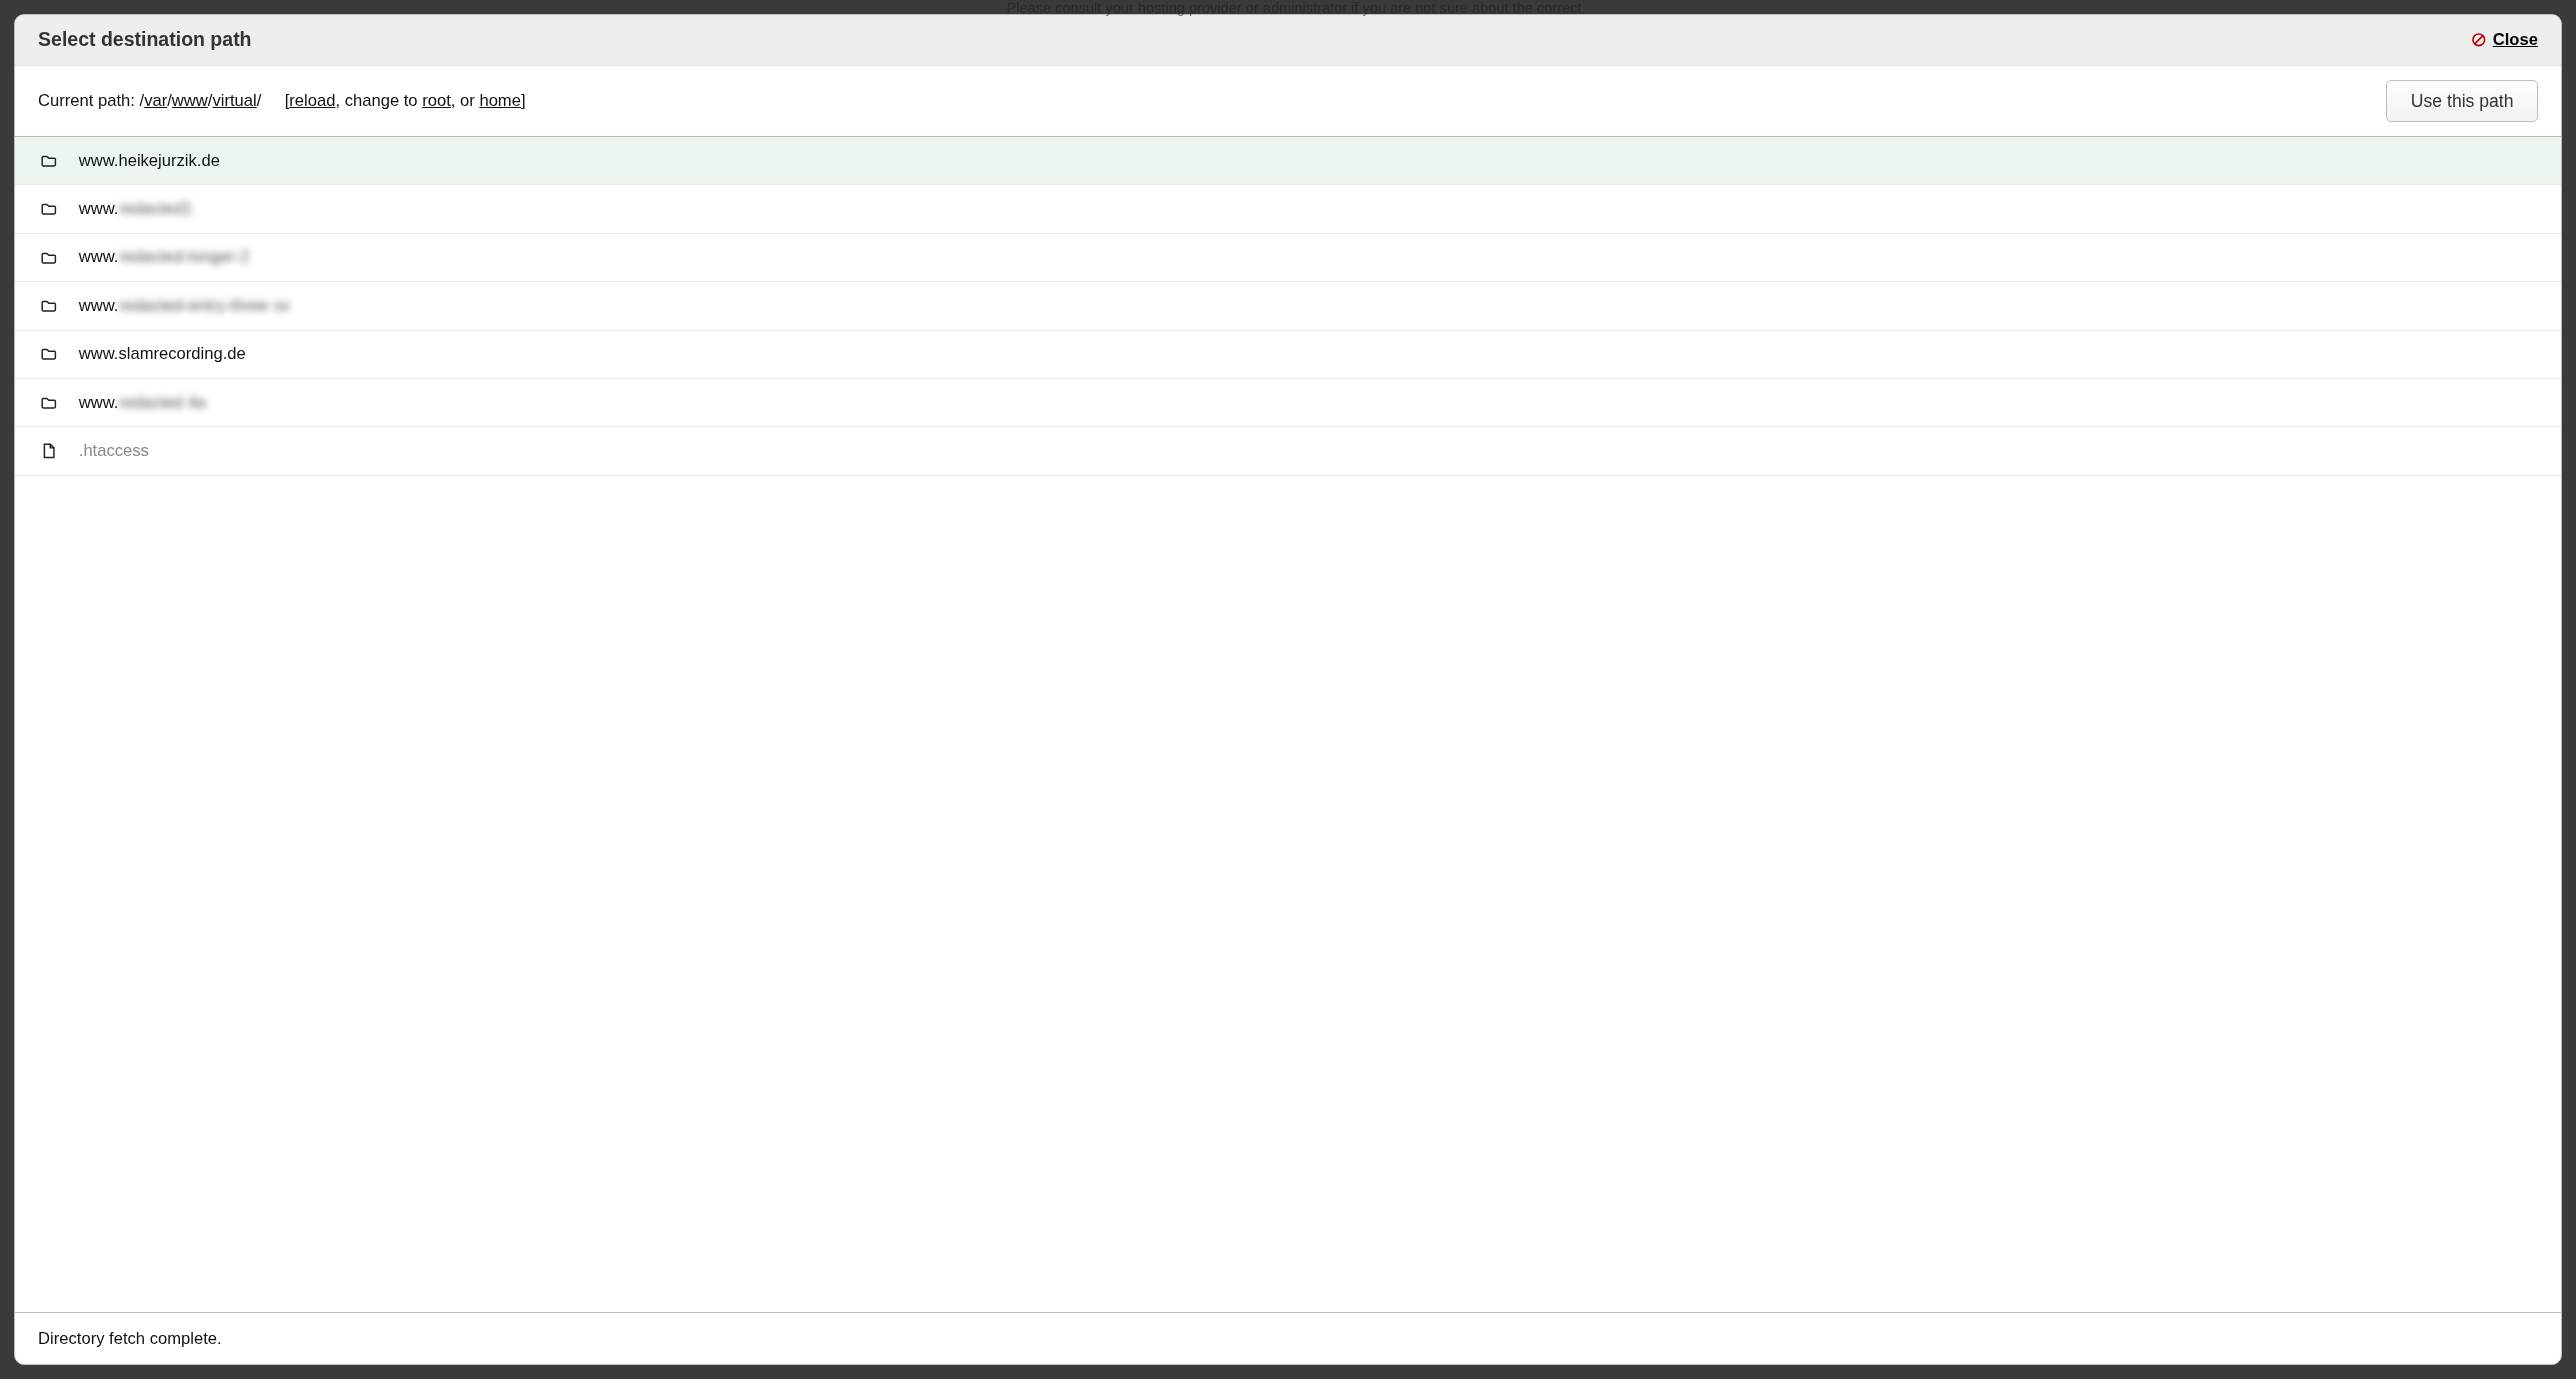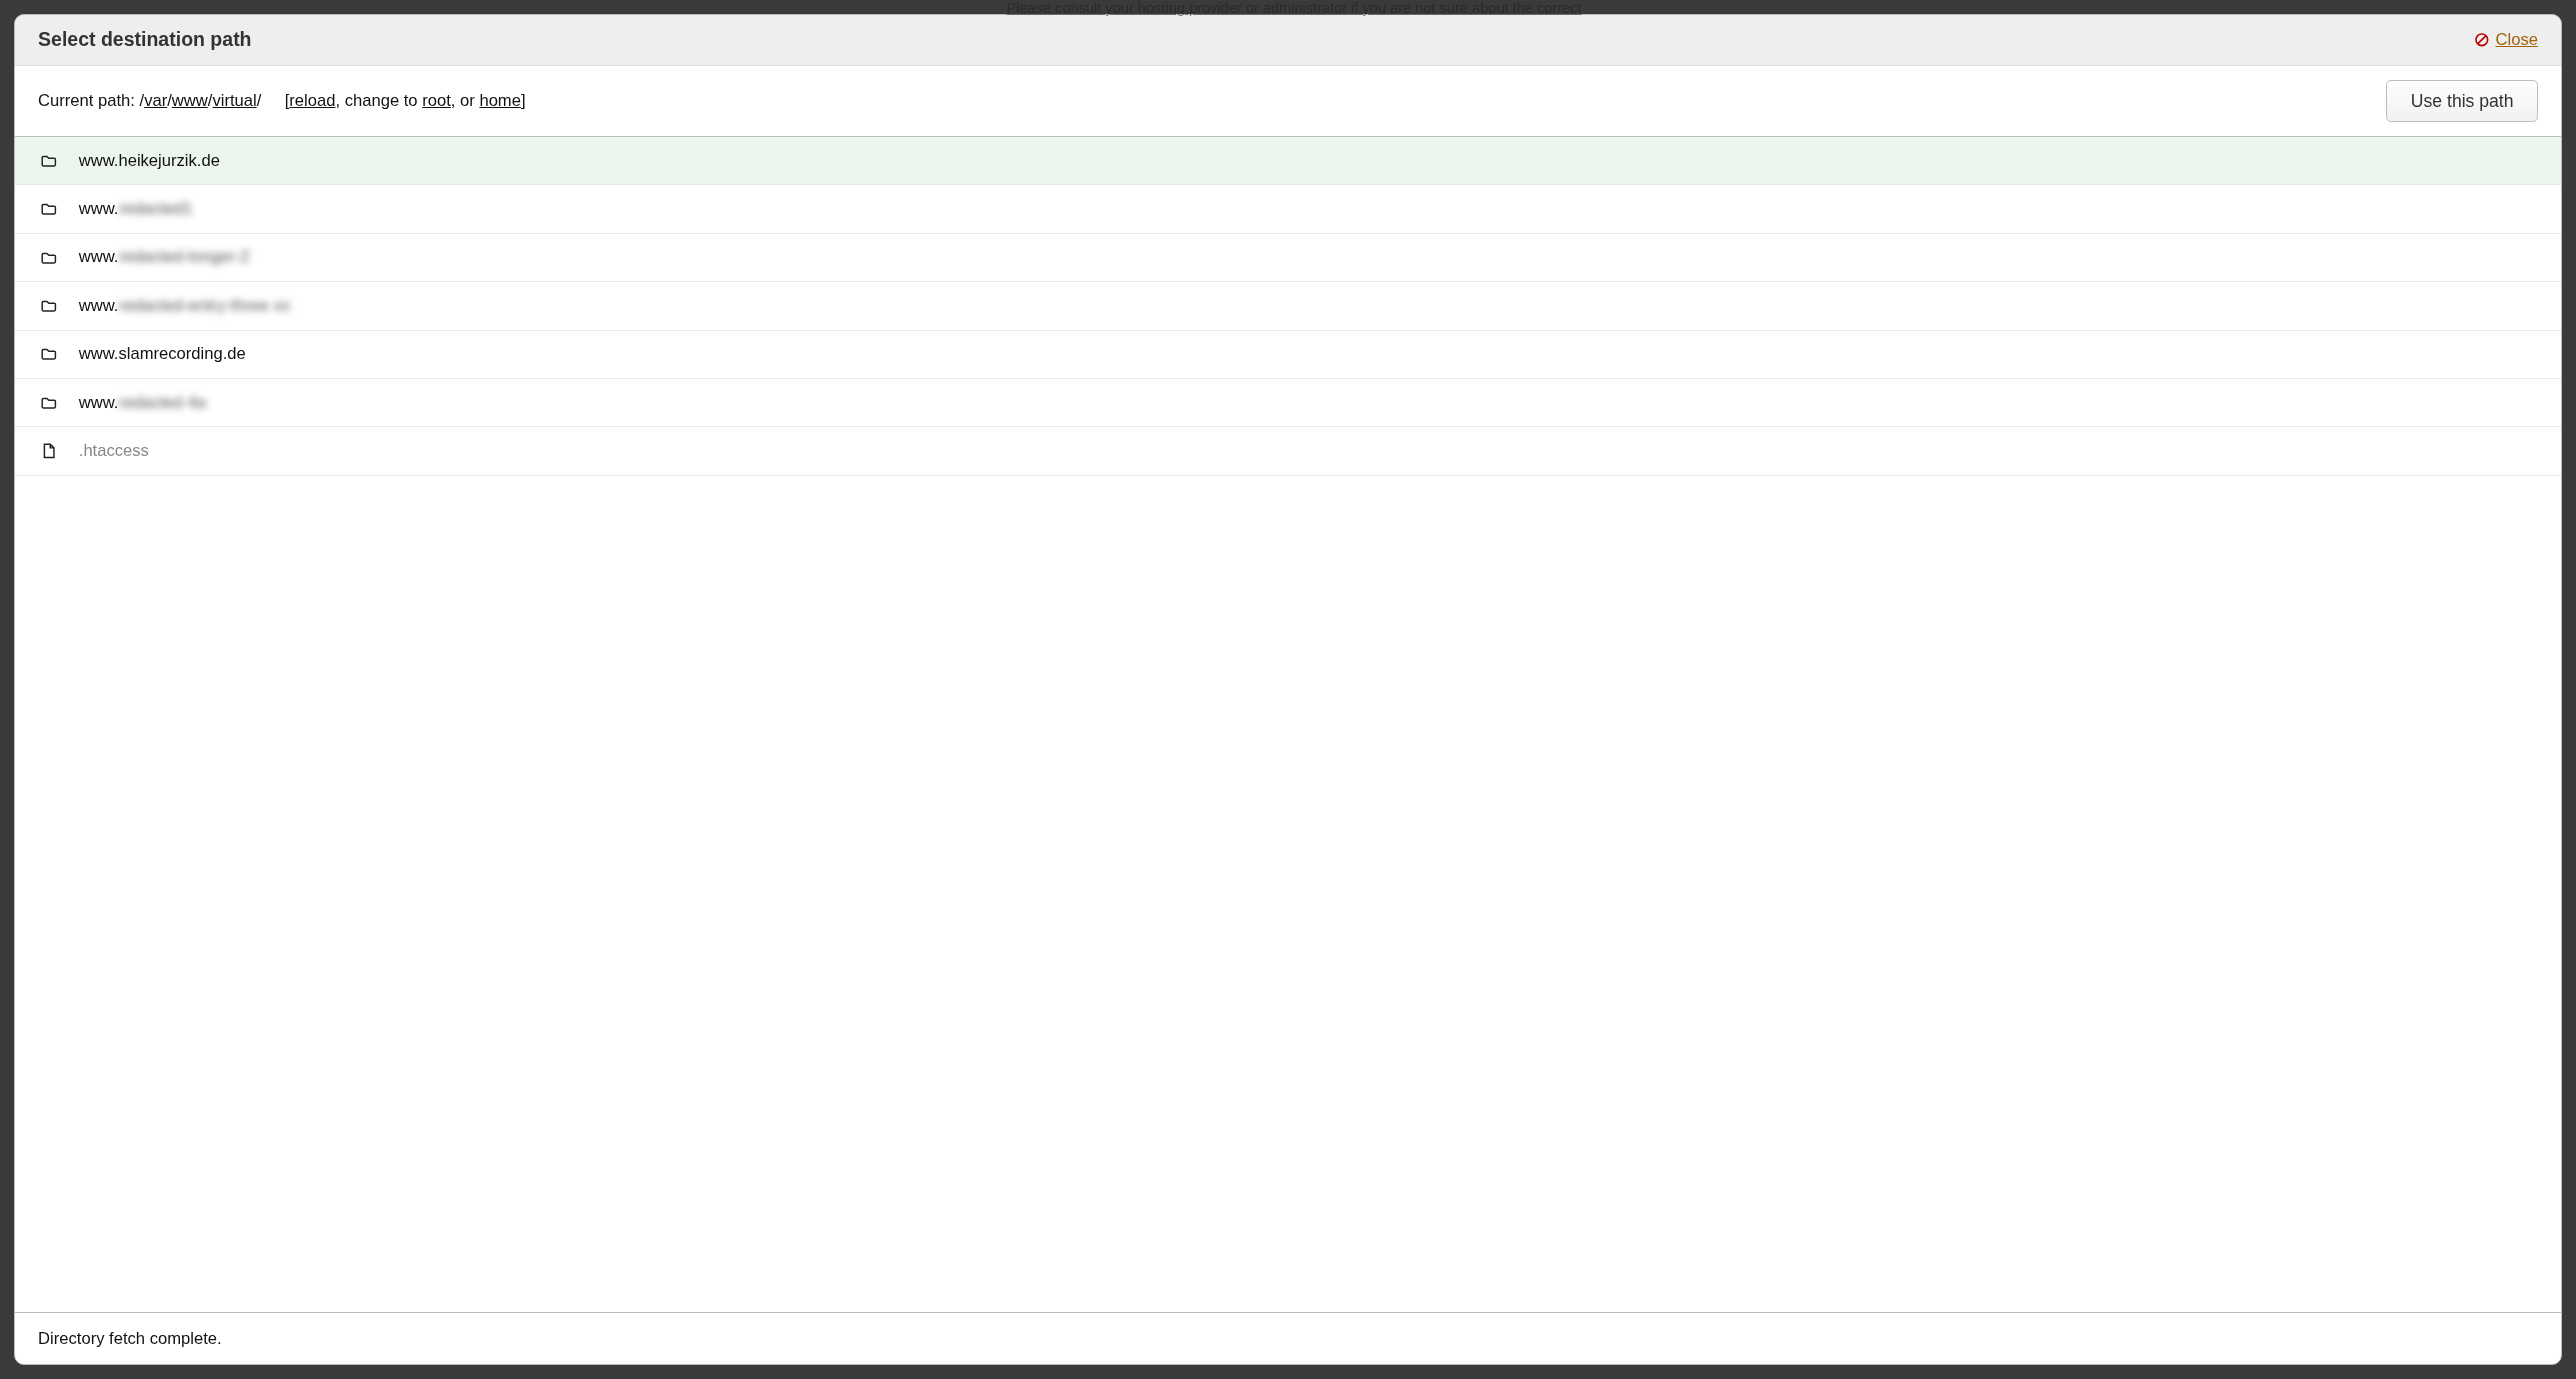--- a/index.html
+++ b/index.html
@@ -26,22 +26,22 @@
     display: flex;
     align-items: center;
     justify-content: space-between;
     padding: 13.7px 23.4px;
   }
   .modal-title { font-size: 19.5px; font-weight: 700; color: #333; }
   .close-btn {
     display: inline-flex;
     align-items: center;
     gap: 5.9px;
-    color: #a16207;
-    font-weight: 400;
+    color: #000000;
+    font-weight: 700;
     text-decoration: underline;
     cursor: pointer;
     font-size: 16.6px;
   }
   .close-btn svg { width: 15.6px; height: 15.6px; }
   .toolbar {
     display: flex;
     align-items: center;
     justify-content: space-between;
     padding: 13.7px 23.4px;
@@ -82,21 +82,20 @@
     border-top: 1px solid #bbb;
     padding: 15.6px 23.4px;
     font-size: 16.6px;
   }
   .bg-hint {
     position: fixed;
     top: 0; left: 12px; right: 0;
     text-align: center;
     color: #1a1a1a;
     font-size: 14.6px;
-    text-decoration: underline;
     padding-top: 0;
     opacity: 0.5;
     pointer-events: none;
   }
 </style>
 </head>
 <body>
 
 <div class="bg-hint">Please consult your hosting provider or administrator if you are not sure about the correct</div>
 

